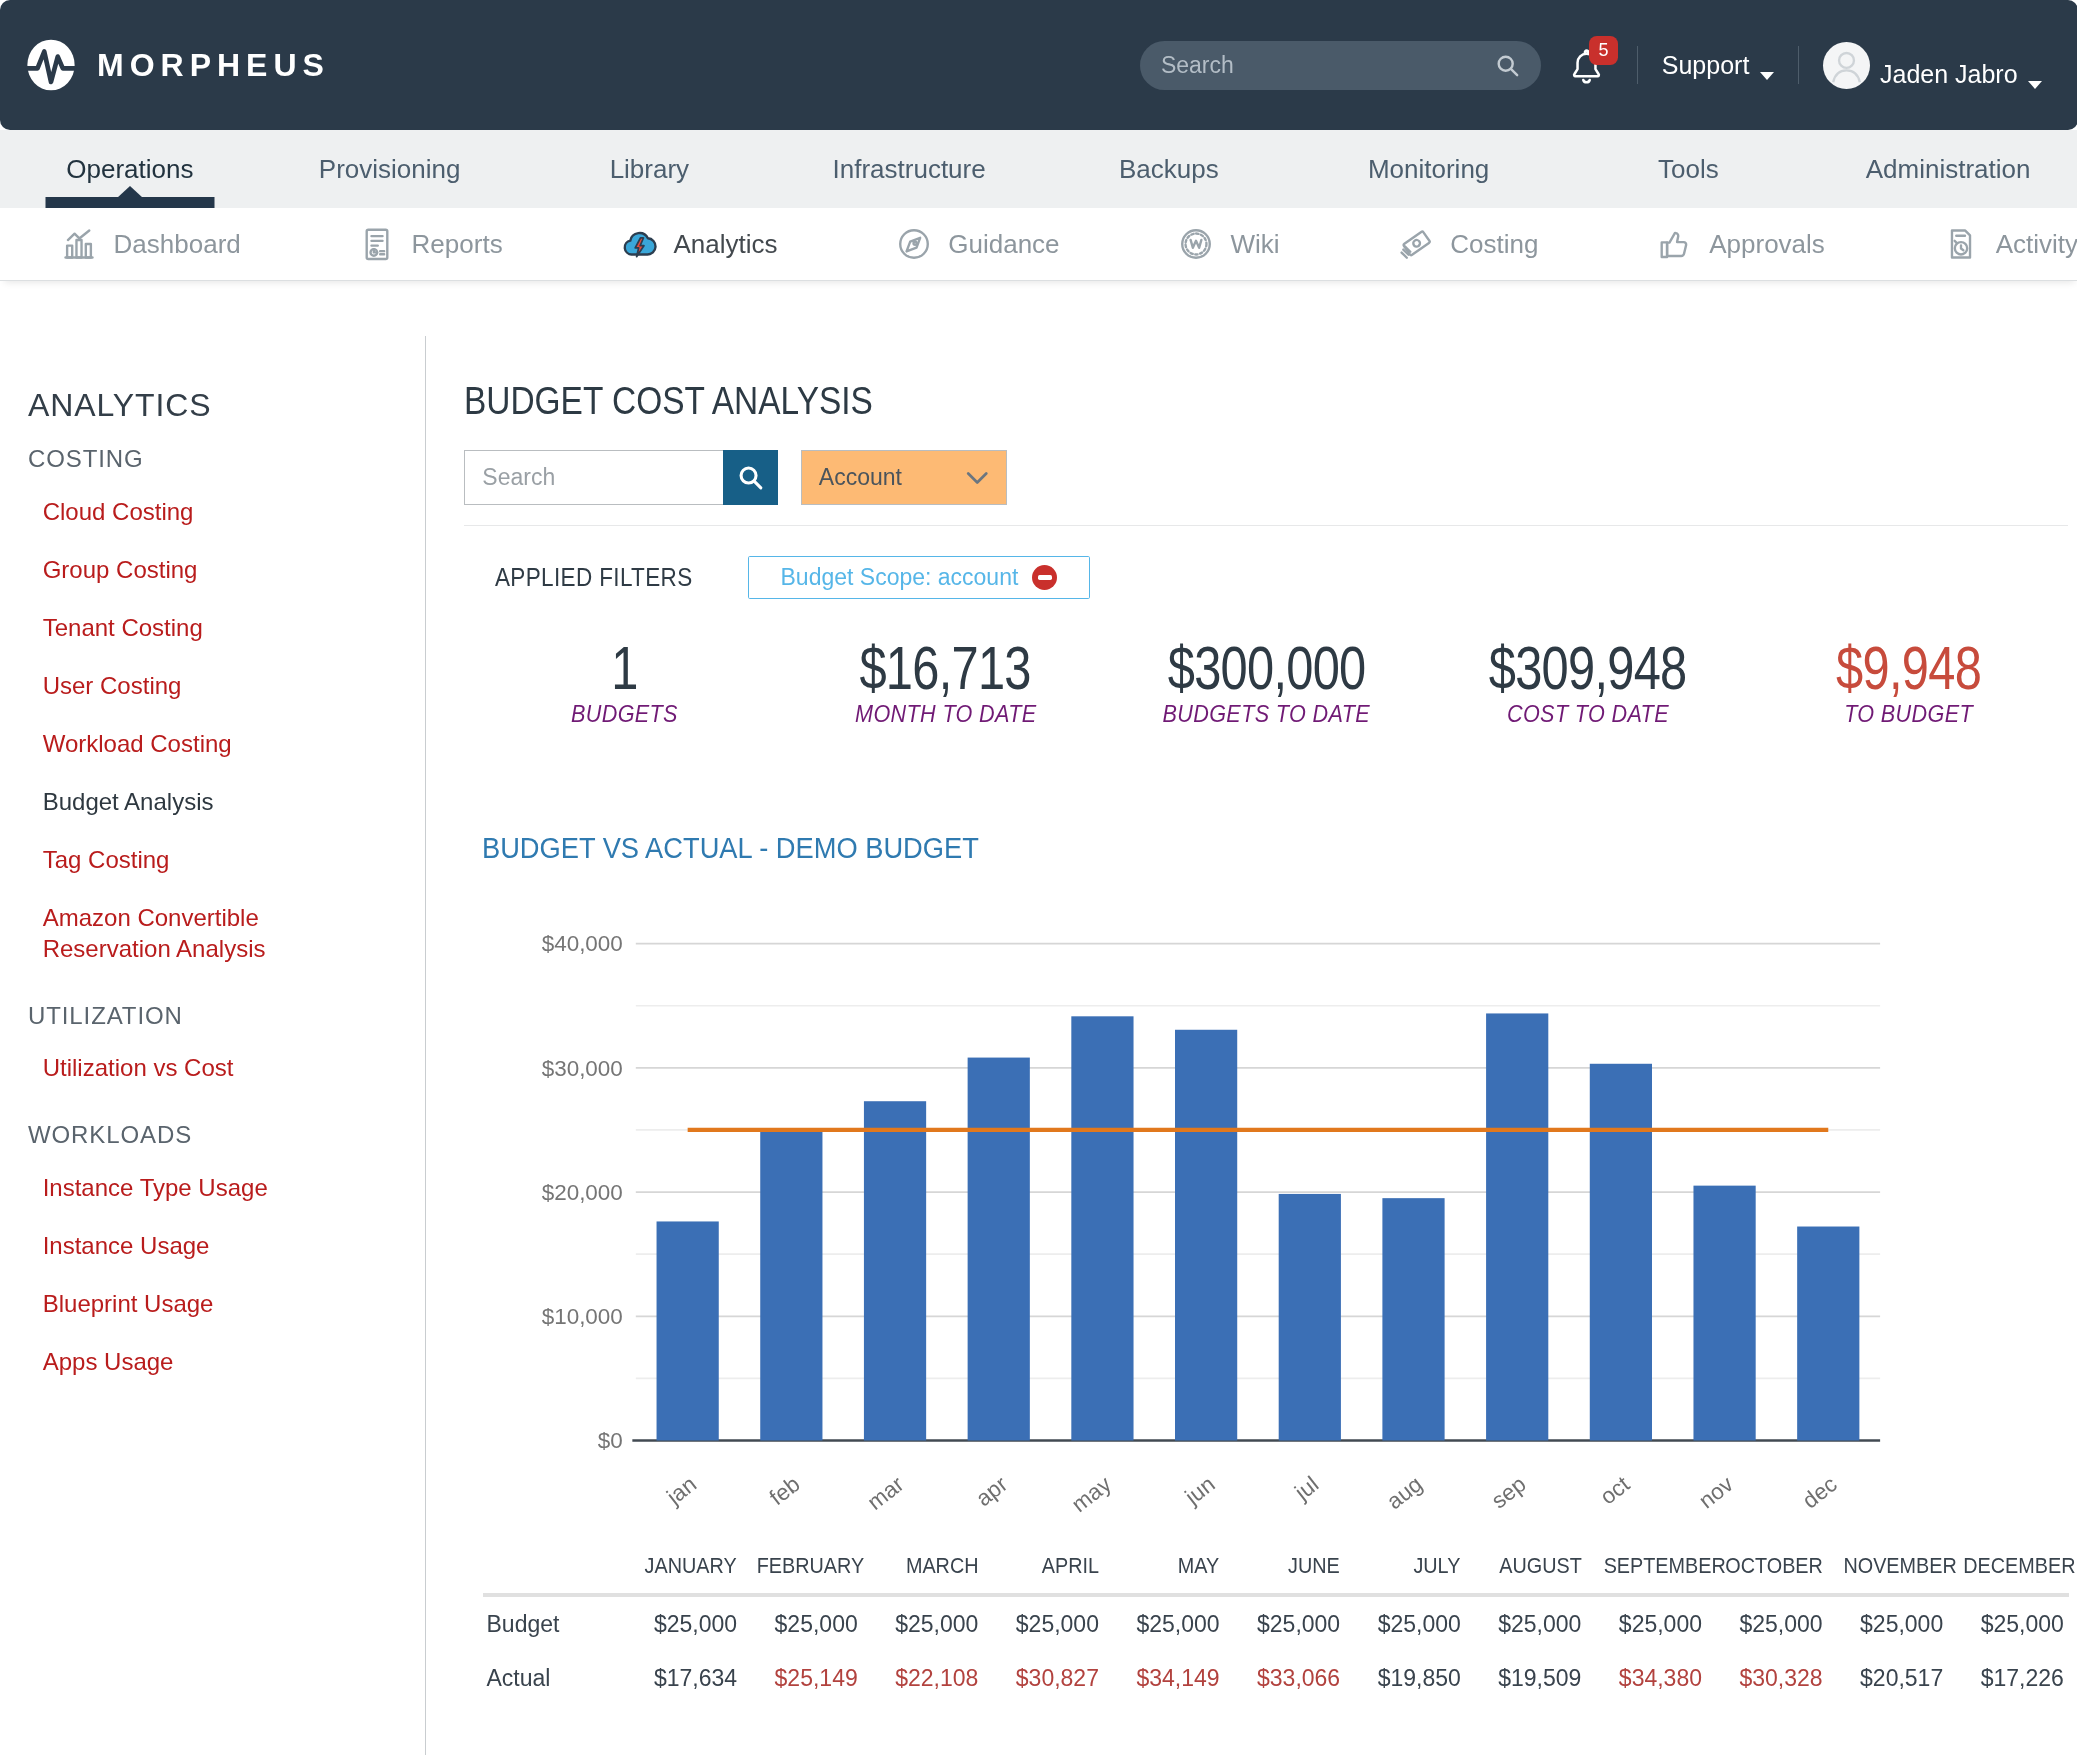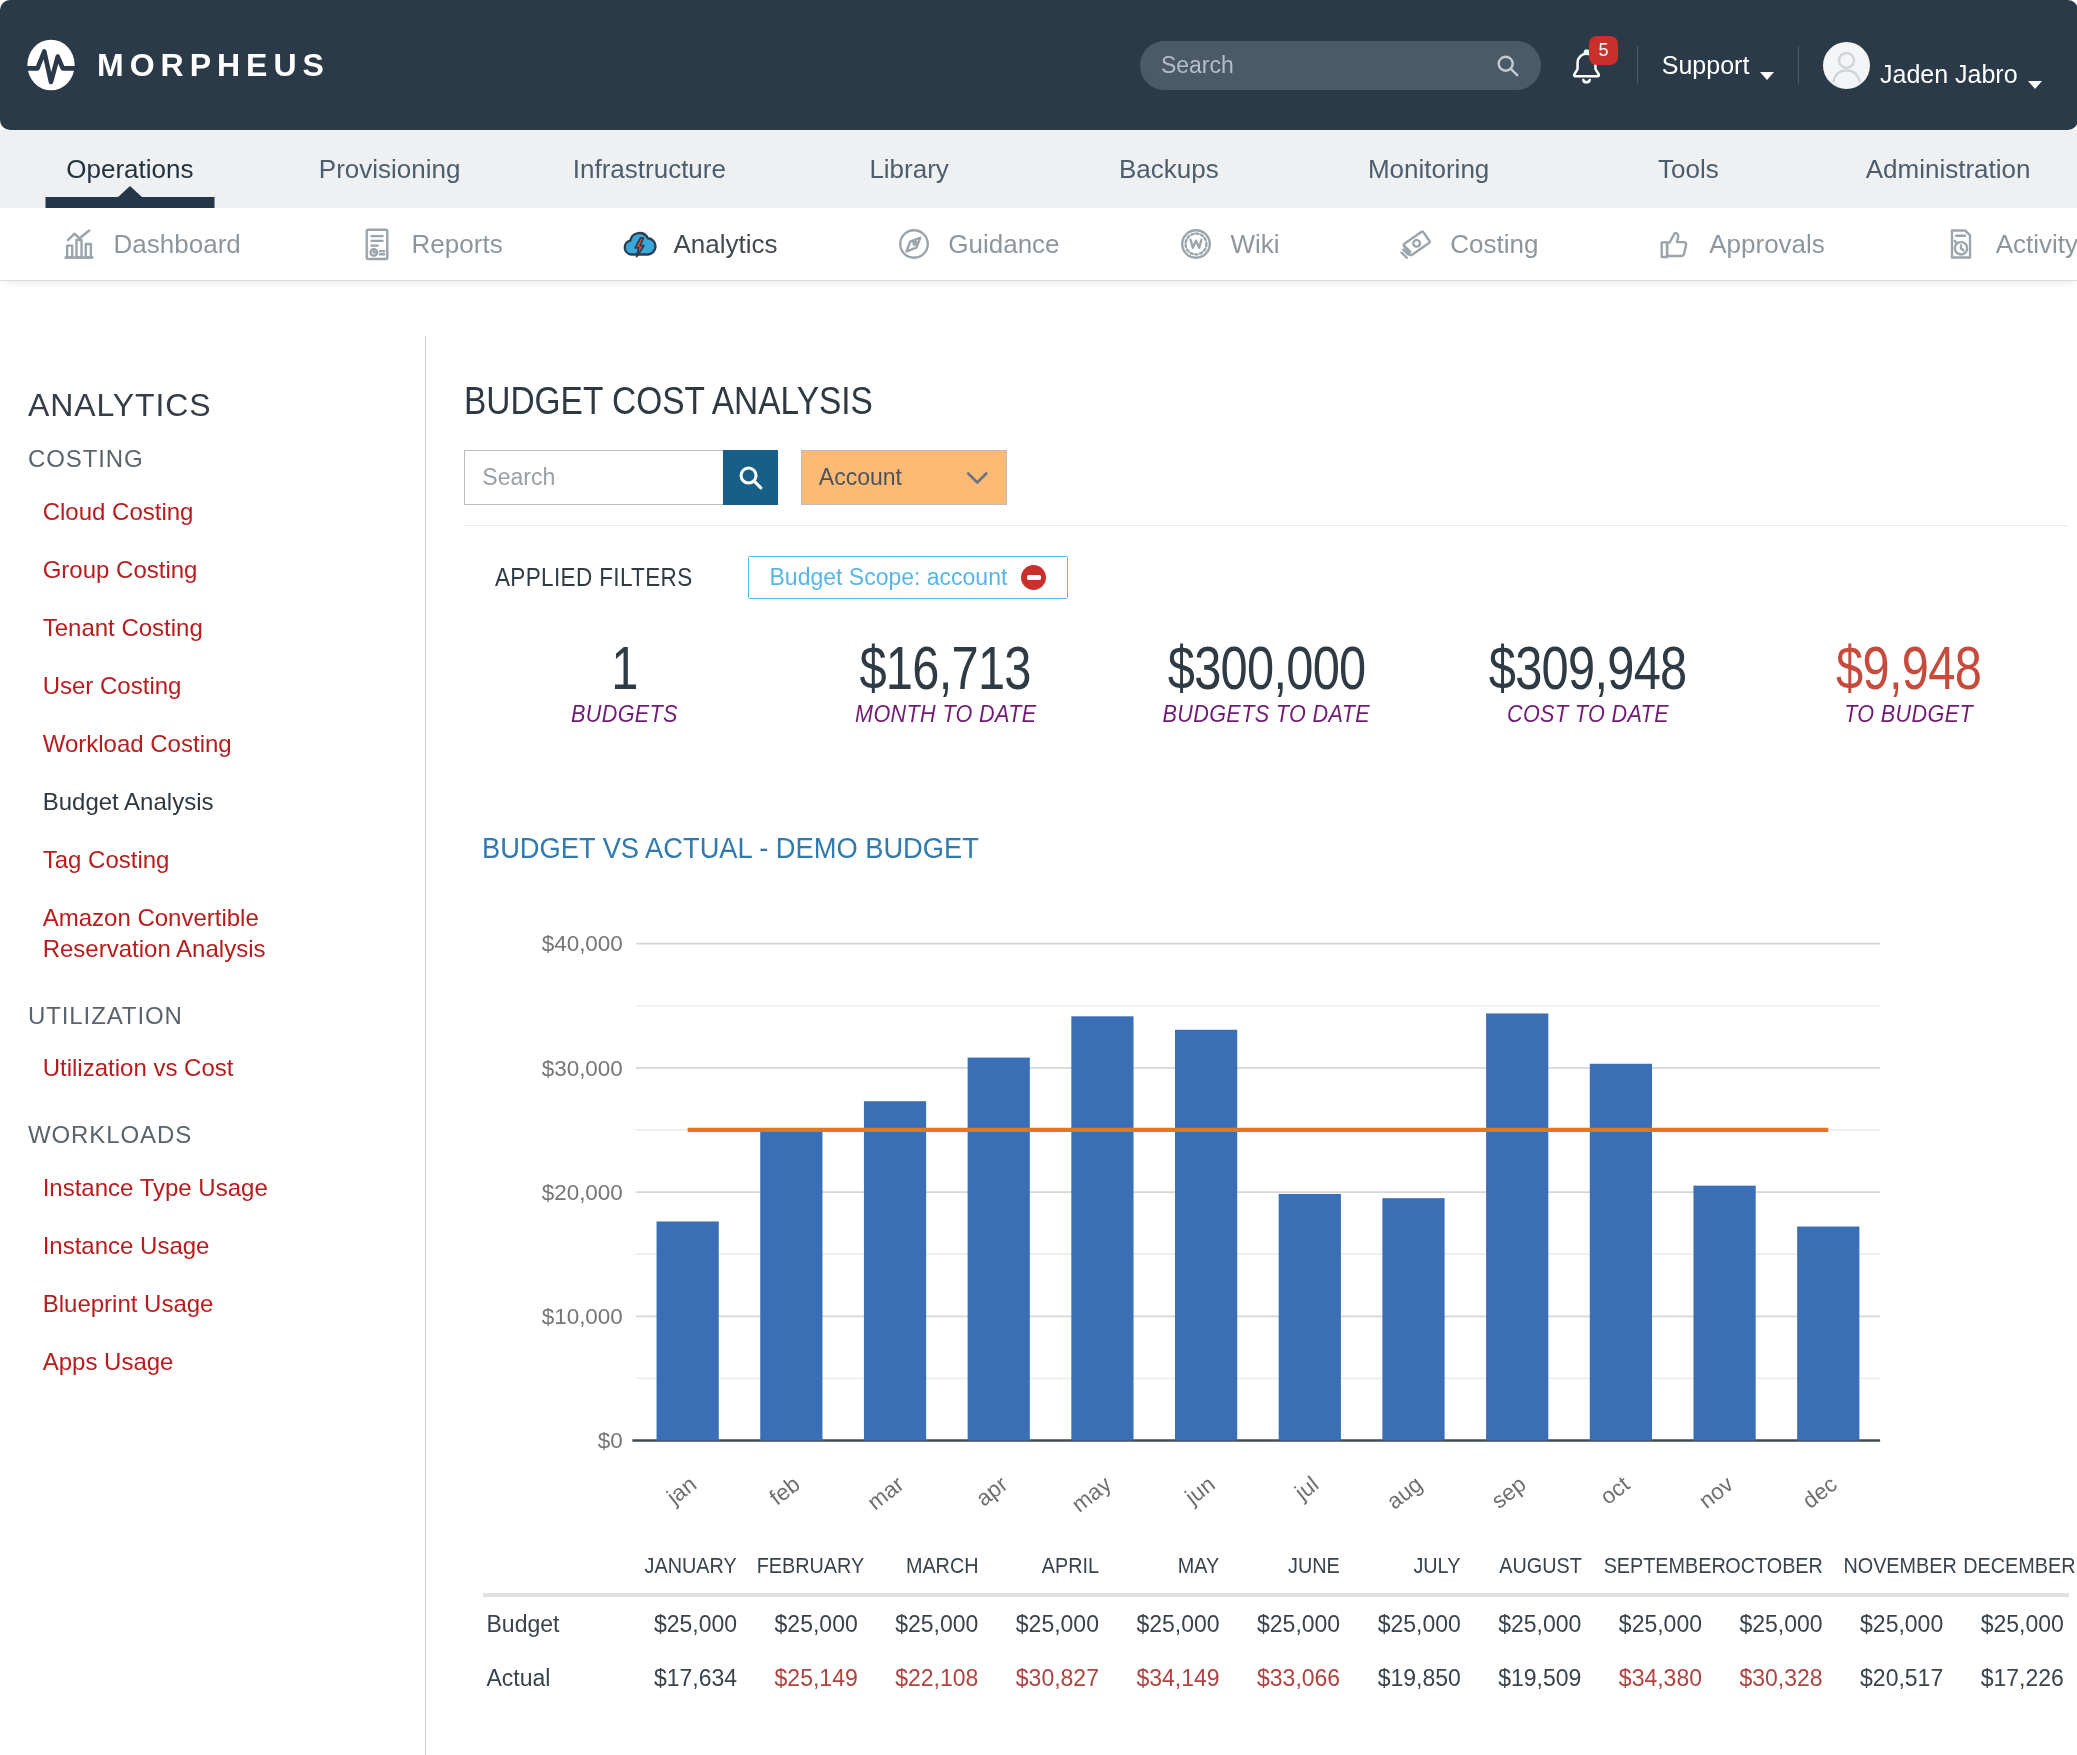--- a/index.html
+++ b/index.html
@@ -58,21 +58,21 @@
     color:#333;outline:none;font-family:inherit;box-sizing:border-box;}
   .search-box input::placeholder{color:#9aa0a5;}
   .search-box button{width:55px;height:55px;background:#175f87;border:none;cursor:pointer;display:flex;align-items:center;justify-content:center;}
   .scope-select{width:206px;height:55px;border:0.9px solid #b9bdc0;background:#fdba74;display:flex;align-items:center;
     justify-content:space-between;padding:0 17.3px;font-size:23px;color:#4a545c;cursor:pointer;box-sizing:border-box;}
   .hdivider{position:absolute;left:464px;right:10.4px;top:525px;height:0.9px;background:#e7e8e9;}
 
   .filters-row{position:absolute;left:495px;top:555px;display:flex;align-items:center;gap:33px;height:45px;}
   .filters-label{font-size:25px;color:#2f3b45;letter-spacing:0.4px;transform:scaleX(.9);transform-origin:left;white-space:nowrap;}
   .chip{border:1.7px solid #56b6e8;color:#56b6e8;font-size:23px;height:43px;display:flex;align-items:center;
-    padding:0 21px;gap:14px;border-radius:1.7px;cursor:pointer;box-sizing:border-box;white-space:nowrap;}
+    padding:0 32px;gap:14px;border-radius:1.7px;cursor:pointer;box-sizing:border-box;white-space:nowrap;}
   .chip-remove{width:25px;height:25px;border-radius:50%;background:#c9302c;position:relative;cursor:pointer;flex:none;}
   .chip-remove::after{content:"";position:absolute;left:5.2px;right:5.2px;top:10.4px;height:4.3px;background:#fff;border-radius:1.7px;}
 
   .stats-row{position:absolute;left:464px;top:636px;width:1605px;display:flex;}
   .stat{flex:1;text-align:center;}
   .stat-value{font-size:61px;color:#2e3a44;display:inline-block;transform:scaleX(.8);letter-spacing:-0.9px;line-height:64px;}
   .stat.red .stat-value{color:#c74b3c;}
   .stat-label{font-size:24px;color:#701a75;font-style:italic;}
   .stat-label span{display:inline-block;transform:scaleX(.9);letter-spacing:0.4px;}
 
@@ -132,22 +132,22 @@
         </span>
         <span>Jaden Jabro</span>
         <span class="caret"></span>
       </div>
     </div>
   </header>
 
   <nav class="navbar" id="primary-nav">
       <div class="nav-item active">Operations</div>
       <div class="nav-item">Provisioning</div>
+      <div class="nav-item">Library</div>
       <div class="nav-item">Infrastructure</div>
-      <div class="nav-item">Library</div>
       <div class="nav-item">Backups</div>
       <div class="nav-item">Monitoring</div>
       <div class="nav-item">Tools</div>
       <div class="nav-item">Administration</div>
     </nav>
 
   <div class="subnav" id="subnav">
       <div class="subnav-item">
         <svg viewBox="0 0 24 24">
           <g class="icon-gray">

